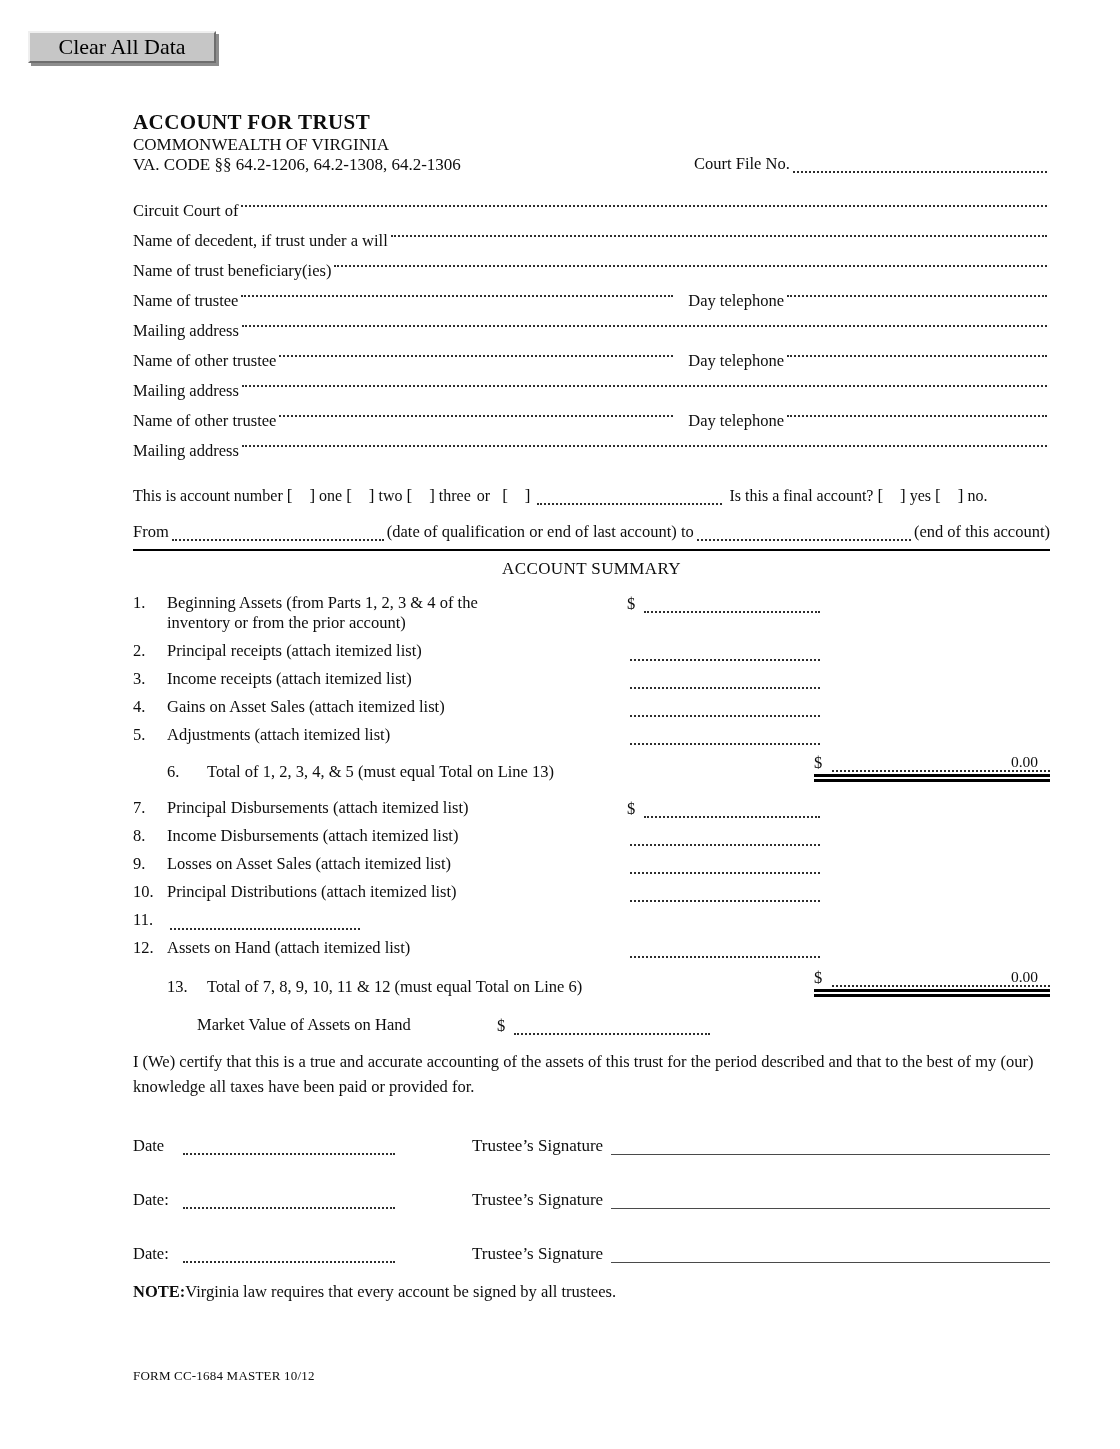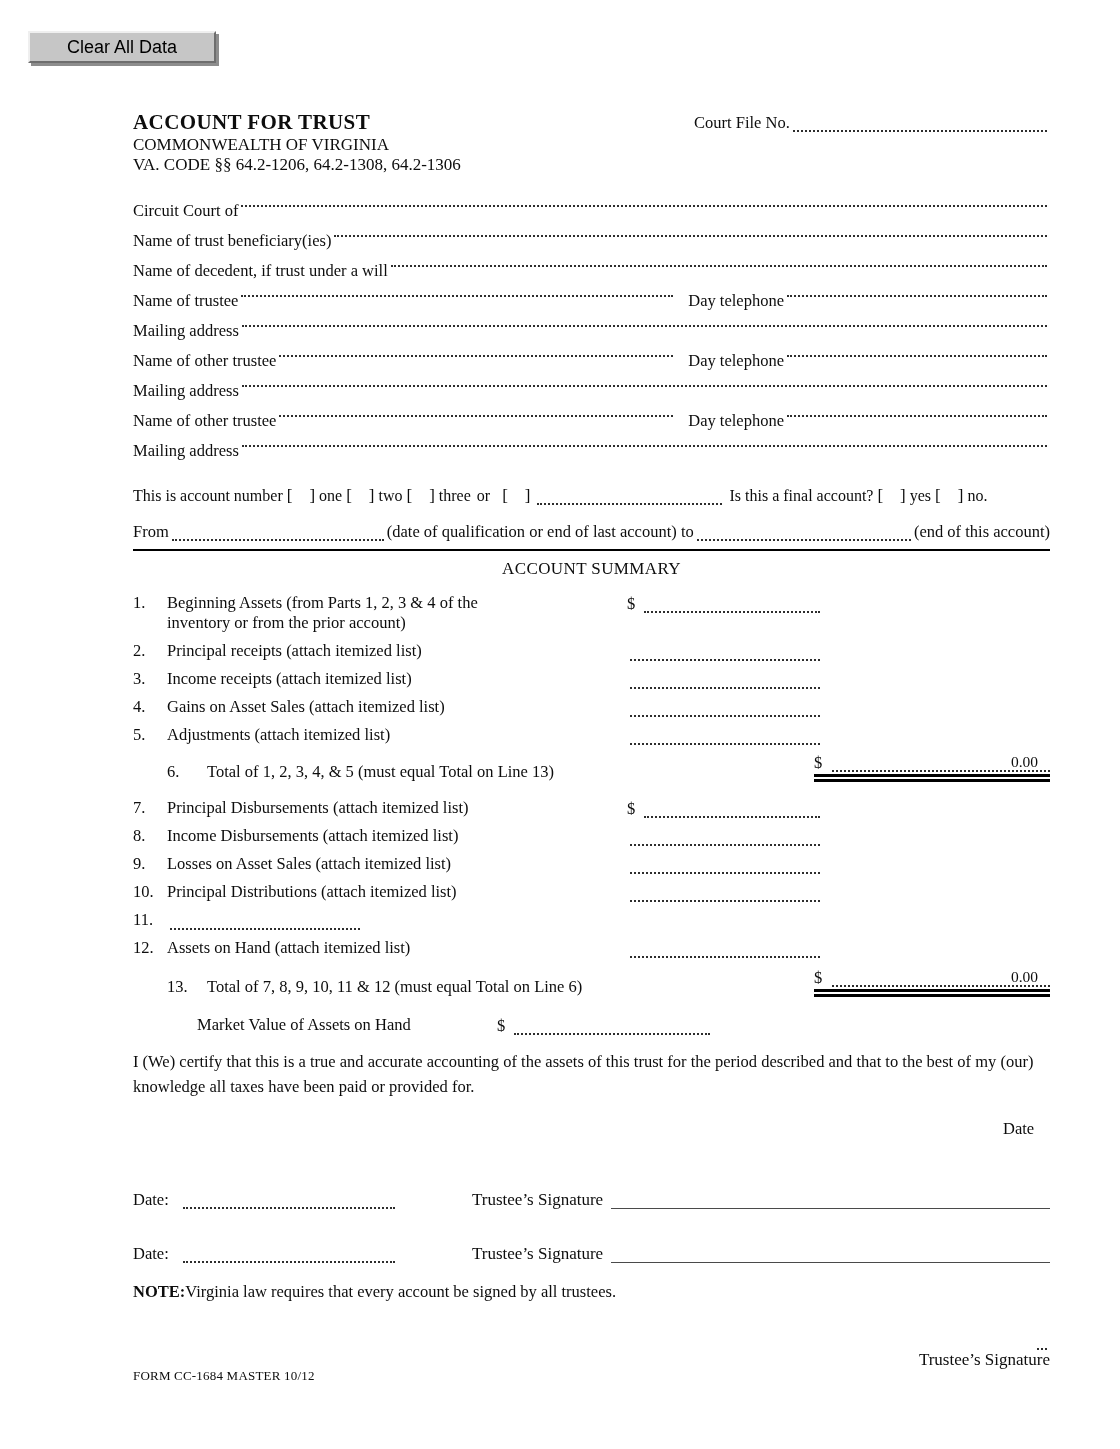--- a/index.html
+++ b/index.html
@@ -5,28 +5,28 @@
   * { margin:0; padding:0; box-sizing:border-box; }
   html,body { width:1120px; height:1449px; background:#ffffff; }
   body { font-family:"Liberation Serif", serif; color:#0d0d0d; position:relative; overflow:hidden; }
 
   
   .clear-btn {
     position:absolute; left:28px; top:31px; width:188px; height:32px;
     background:#c6c6c6;
     border:2px solid; border-color:#efefef #6e6e6e #6e6e6e #efefef;
     box-shadow:3px 3px 0 #8d8d8d;
-    font-family:Liberation Sans, sans-serif; font-size:18px; color:#000;
+    font-family:Liberation Serif, serif; font-size:22px; color:#000;
     cursor:pointer;
   }
 
   .content { position:absolute; left:133px; top:110px; width:917px; }
 
   
-  .hdr { display:flex; justify-content:space-between; align-items:flex-start; margin-bottom:28px; }
+  .hdr { display:flex; justify-content:space-between; align-items:flex-end; margin-bottom:28px; }
   .title { font-size:21px; font-weight:bold; letter-spacing:0.4px; line-height:24px; }
   .subtitle { font-size:17px; line-height:21px; }
   .code { font-size:17px; line-height:17px; margin-top:1px; }
   .court-file { display:flex; align-items:flex-end; width:356px; margin-top:3px; font-size:16.5px; }
 
   
   .lbl { line-height:19px; white-space:nowrap; font-size:16.5px; }
   .dots { flex:1 1 auto; height:6px; border-bottom:2px dotted #2d2d2d; margin:0 3px; min-width:10px; }
   .frow { display:flex; height:30px; }
   .dots-tel { flex:0 0 260px; }
@@ -99,26 +99,26 @@
       <span class="dots"></span>
     </div>
   </div>
 
   <div class="frow">
     <span class="lbl">Circuit Court of</span>
     <span class="dots"></span>
   </div>
 
   <div class="frow">
+    <span class="lbl">Name of decedent, if trust under a will</span>
+    <span class="dots"></span>
+  </div>
+
+  <div class="frow">
     <span class="lbl">Name of trust beneficiary(ies)</span>
-    <span class="dots"></span>
-  </div>
-
-  <div class="frow">
-    <span class="lbl">Name of decedent, if trust under a will</span>
     <span class="dots"></span>
   </div>
 
   <div class="frow">
     <span class="lbl">Name of trustee</span>
     <span class="dots"></span>
     <span class="lbl tel-lbl">Day telephone</span>
     <span class="dots dots-tel"></span>
   </div>
 
@@ -302,21 +302,21 @@
   </div>
 
   <div class="mv-row">
     <span class="mv-label">Market Value of Assets on Hand</span>
     <span class="dollar">$</span>
     <span class="dots mv-dots"></span>
   </div>
 
   <div class="cert">I (We) certify that this is a true and accurate accounting of the assets of this trust for the period described and that to the best of my (our) knowledge all taxes have been paid or provided for.</div>
 
-  <div class="sig-row" style="margin-top:20px;flex-direction:column;">
+  <div class="sig-row" style="margin-top:20px;">
     <span class="sig-date-label">Date</span>
     <span class="dots date-dots"></span>
     <span class="sig-label">Trustee’s Signature</span>
     <span class="solid-line"></span>
   </div>
 
   <div class="sig-row">
     <span class="sig-date-label">Date:</span>
     <span class="dots date-dots"></span>
     <span class="sig-label">Trustee’s Signature</span>

